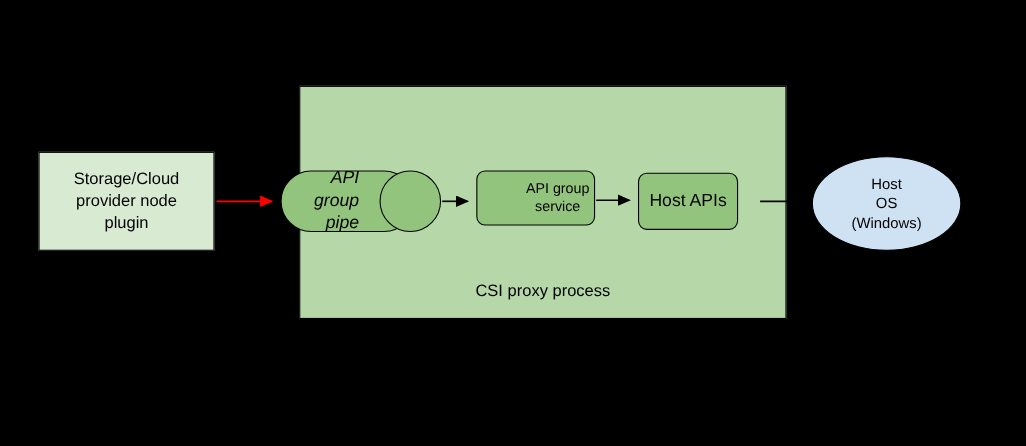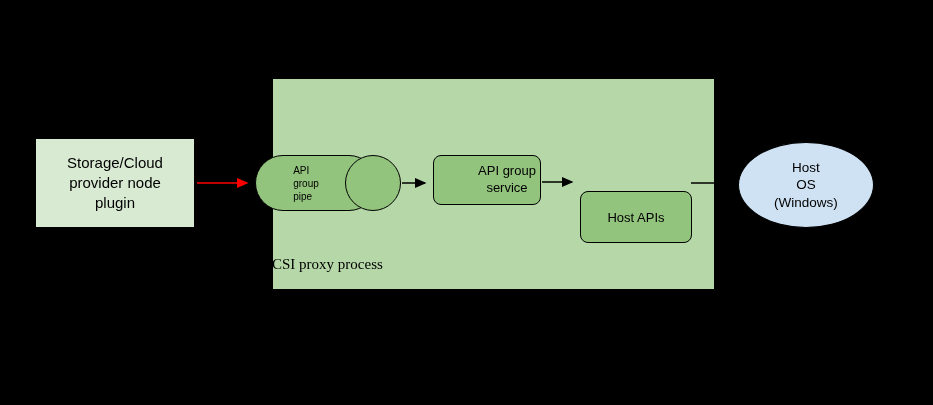--- a/index.html
+++ b/index.html
@@ -33,54 +33,52 @@
     background: var(--plugin-fill, #d9ead3);
     font-size: 15px; line-height: 1.35;
   }
   .proxy {
     left: 272px; top: 78px; width: 443px; height: 212px;
     background: var(--proxy-fill, #b6d7a8);
   }
   .proxy-label {
     position: absolute;
     left: 272px; top: 256px; width: 443px;
-    text-align: left;
+    text-align: center;
     font-size: 15px;
     color: #000;
-    font-family: Liberation Serif, serif;
   }
   .pipe-body {
     left: 255px; top: 155px; width: 122px; height: 56px;
     background: var(--node-fill, #93c47d);
     border-radius: 28px;
   }
   .pipe-end {
     left: 345px; top: 155px; width: 56px; height: 56px;
     background: var(--node-fill, #93c47d);
     border-radius: 50%;
   }
   .pipe-label {
     position: absolute;
     left: 258px; top: 155px; width: 96px; height: 56px;
     display: flex; align-items: center; justify-content: center;
-    text-align: left; white-space: pre-line;
-    font-size: 10px; line-height: 1.3; color: #000;
+    text-align: right; white-space: pre-line;
+    font-size: 16px; line-height: 1.3; color: #000; font-style: italic;
   }
   .service {
     left: 433px; top: 155px; width: 108px; height: 50px;
     background: var(--node-fill, #93c47d);
     border-radius: 8px;
     font-size: 13px; line-height: 1.3; padding-left: 40px;
   }
   .hostapis {
-    left: 580px; top: 157px; width: 112px; height: 52px;
+    left: 580px; top: 157px; width: 91px; height: 52px;
     background: var(--node-fill, #93c47d);
     border-radius: 8px;
-    font-size: 13px;
-    margin-top: 34px;
+    font-size: 16px;
   }
   .hostos {
     left: 738px; top: 142px; width: 136px; height: 86px;
     background: var(--hostos-fill, #cfe2f3);
     border-radius: 50%;
     font-size: 13.5px; line-height: 1.3;
   }
   svg.arrows {
     position: absolute;
     left: 0; top: 0;

